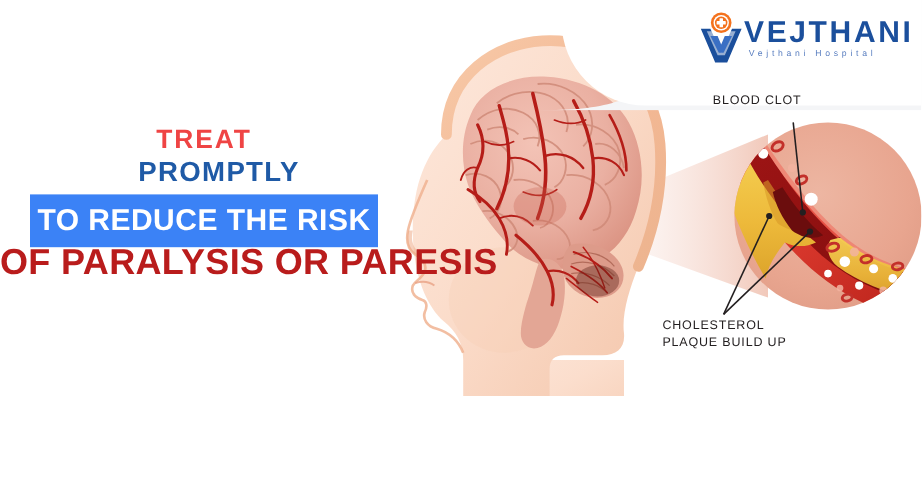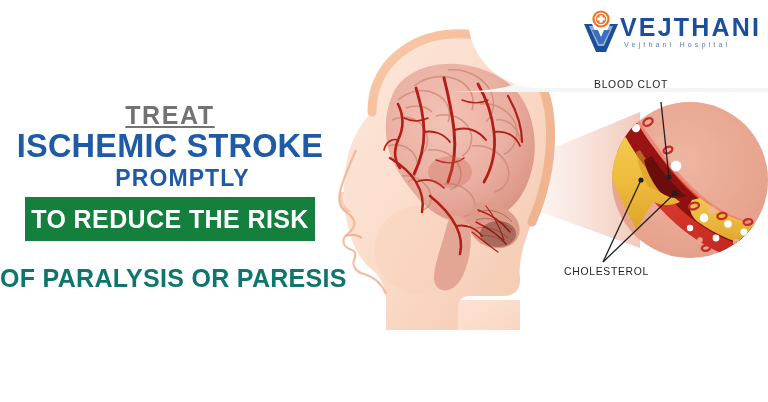--- a/index.html
+++ b/index.html
@@ -35,55 +35,55 @@
   }
   .logo-sub{
     position:absolute;left:44px;top:30px;
     font-size:7.2px;font-weight:normal;letter-spacing:3.1px;
     color:#5a7fc0;line-height:9px;white-space:nowrap;
   }
 
   
   .headline{position:absolute;left:0;top:102px;width:340px;text-align:center;}
   .h-treat{
-    font-size:25px;font-weight:bold;color:#737373;
-    letter-spacing:1.6px;line-height:27px;text-decoration:underline;
+    font-size:22px;font-weight:bold;color:#ef4444;
+    letter-spacing:1.6px;line-height:27px;
   }
   .h-main{
     font-size:32.5px;font-weight:bold;color:#1f5aa6;
     letter-spacing:0.2px;line-height:36px;margin-top:-1px;
     white-space:nowrap;
   }
   .h-promptly{
     font-size:23px;font-weight:bold;color:#1f5aa6;
     letter-spacing:1.1px;line-height:26px;margin-top:1px;padding-left:25px;
   }
   .h-bar{
     margin:6px auto 0 auto;width:290px;height:44px;
-    background:#15803d;display:flex;align-items:center;justify-content:center;
+    background:#3b82f6;display:flex;align-items:center;justify-content:center;
   }
   .h-bar span{
     font-size:25px;font-weight:bold;color:#ffffff;letter-spacing:0.4px;
     white-space:nowrap;
   }
   .h-last{
-    font-size:25px;font-weight:bold;color:#0f766e;
-    letter-spacing:0.3px;line-height:26px;margin-top:24px;white-space:nowrap;
+    font-size:30px;font-weight:bold;color:#b91c1c;
+    letter-spacing:0.3px;line-height:26px;margin-top:0;white-space:nowrap;
   }
 
   
   .illus{position:absolute;left:0;top:0;width:768px;height:402px;}
 
   
   .callout{
     position:absolute;color:#231f20;font-size:10.4px;font-weight:normal;
     letter-spacing:0.7px;line-height:13.5px;white-space:nowrap;
   }
   .callout-clot{left:594px;top:78px;}
-  .callout-chol{left:564px;top:265px;}
+  .callout-chol{left:552px;top:265px;}
 </style>
 </head>
 <body>
 
 <div id="stage">
 
   <svg class="illus" viewBox="0 0 768 402">
     <defs>
       <linearGradient id="skinGrad" x1="0" y1="0" x2="1" y2="1">
         <stop offset="0%" stop-color="#fde8dc"></stop>
@@ -324,28 +324,28 @@
       <circle cx="21" cy="9" r="5.2" fill="#f4721d"></circle>
       <rect x="19.6" y="5.2" width="2.9" height="7.6" fill="#ffffff" rx="0.5"></rect>
       <rect x="17.2" y="7.6" width="7.6" height="2.9" fill="#ffffff" rx="0.5"></rect>
     </svg>
     <div class="logo-text">VEJTHANI</div>
     <div class="logo-sub">Vejthani Hospital</div>
   </div>
 
   <div class="headline">
     <div class="h-treat">TREAT</div>
-    <div class="h-main">ISCHEMIC STROKE</div>
     <div class="h-promptly">PROMPTLY</div>
     <div class="h-bar">
       <span>TO REDUCE THE RISK</span>
     </div>
     <div class="h-last">OF PARALYSIS OR PARESIS</div>
   </div>
 
   <div class="callout callout-clot">
     <div>BLOOD CLOT</div>
   </div>
   <div class="callout callout-chol">
     <div>CHOLESTEROL</div>
+    <div>PLAQUE BUILD UP</div>
   </div>
 
 </div>
 
 </body></html>

